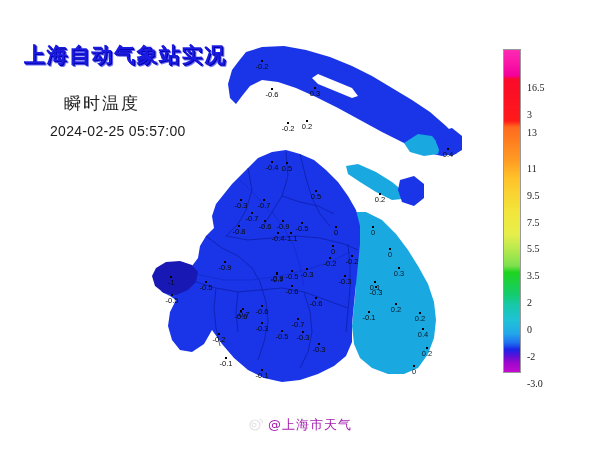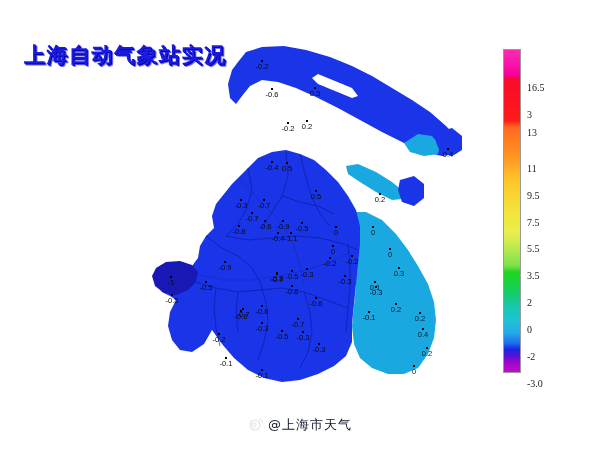--- a/index.html
+++ b/index.html
@@ -68,21 +68,21 @@
     transform:translateY(-50%);
     white-space:nowrap;
     margin-top:20px;
   }
 
   
   #watermark{
     position:absolute;left:0;top:416px;width:600px;
     text-align:center;
     font-family:"DejaVu Sans", sans-serif;
-    font-size:13px;color:#0f172a;
+    font-size:13px;color:#a21caf;
     letter-spacing:1px;
     user-select:none;
   }
   #watermark .wb{
     display:inline-block;vertical-align:middle;
     margin-right:4px;
   }
 </style>
 </head>
 <body>
@@ -140,20 +140,22 @@
     </g>
 
     <g fill="none" stroke="#0f20b8" stroke-width="0.7" opacity="0.6">
       <path d="M196,274 L224,280 L252,280 L280,276 L306,270 L330,262 L350,252"></path>
       <path d="M272,212 L284,228 L294,246 L300,266 L304,286"></path>
       <path d="M240,180 L256,196 L270,212"></path>
     </g>
   </svg>
 
   <div class="title-main">上海自动气象站实况</div>
+  <div class="title-sub">瞬时温度</div>
+  <div class="title-time">2024-02-25 05:57:00</div>
 
   <div id="stations-layer">
       <div class="station " style="left: 262px; top: 60px;">
         <div class="dot"></div>
         <div class="val">-0.2</div>
       </div>
       <div class="station " style="left: 272px; top: 88px;">
         <div class="dot"></div>
         <div class="val">-0.6</div>
       </div>

